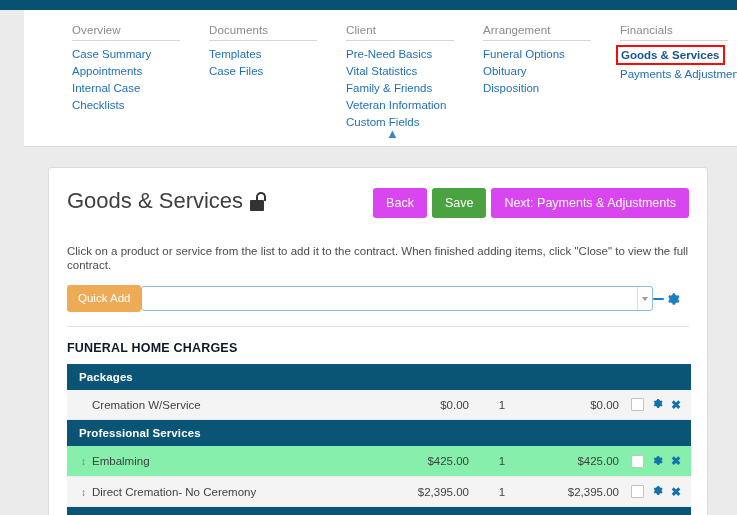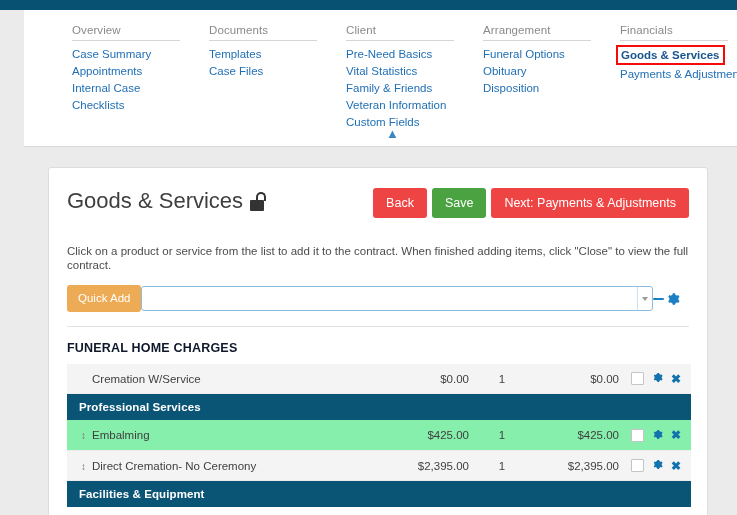--- a/index.html
+++ b/index.html
@@ -134,21 +134,21 @@
     border: none;
     color: #ffffff;
     font-size: 12.5px;
     font-family: "Liberation Sans", sans-serif;
     padding: 8px 13px;
     border-radius: 3px;
     cursor: pointer;
     line-height: 14px;
     white-space: nowrap;
   }
-  .btn.blue { background: #ef4444; text-align: center; }
+  .btn.blue { background: #d946ef; text-align: center; }
   .btn.green { background: #4aa340; }
 
   .instr {
     font-size: 11.5px;
     color: #4c4c4c;
     margin: 26px 0 0 0;
     line-height: 14px;
   }
 
   .addrow {
@@ -371,20 +371,23 @@
 
     <table class="tbl">
       <colgroup>
         <col style="width:330px">
         <col style="width:80px">
         <col style="width:50px">
         <col style="width:100px">
         <col style="width:64px">
       </colgroup>
       <tbody id="tbody">
+          <tr class="grouprow">
+            <td colspan="5">Packages</td>
+          </tr>
           <tr class="itemrow odd">
             <td class="c-name"><span class="drag-sp"></span><span>Cremation W/Service</span></td>
             <td class="c-price">$0.00</td>
             <td class="c-qty">1</td>
             <td class="c-ext">$0.00</td>
             <td class="c-act"><span class="chk"></span><span class="rowicon"><svg width="11" height="11" viewBox="0 0 24 24" fill="#1272ad">
                   <path d="M12 8a4 4 0 100 8 4 4 0 000-8zm9.4 4c0-.6-.1-1.2-.2-1.8l2-1.5-2-3.4-2.3 1a7.9 7.9 0 00-3-1.8L15.5 2h-4l-.4 2.5c-1.1.3-2.1.9-3 1.8l-2.3-1-2 3.4 2 1.5a8.6 8.6 0 000 3.6l-2 1.5 2 3.4 2.3-1c.9.9 1.9 1.5 3 1.8l.4 2.5h4l.4-2.5c1.1-.3 2.1-.9 3-1.8l2.3 1 2-3.4-2-1.5c.1-.6.2-1.2.2-1.8z"></path>
                 </svg></span><span class="rowicon xicon">✖</span></td>
           </tr>
           <tr class="grouprow">

